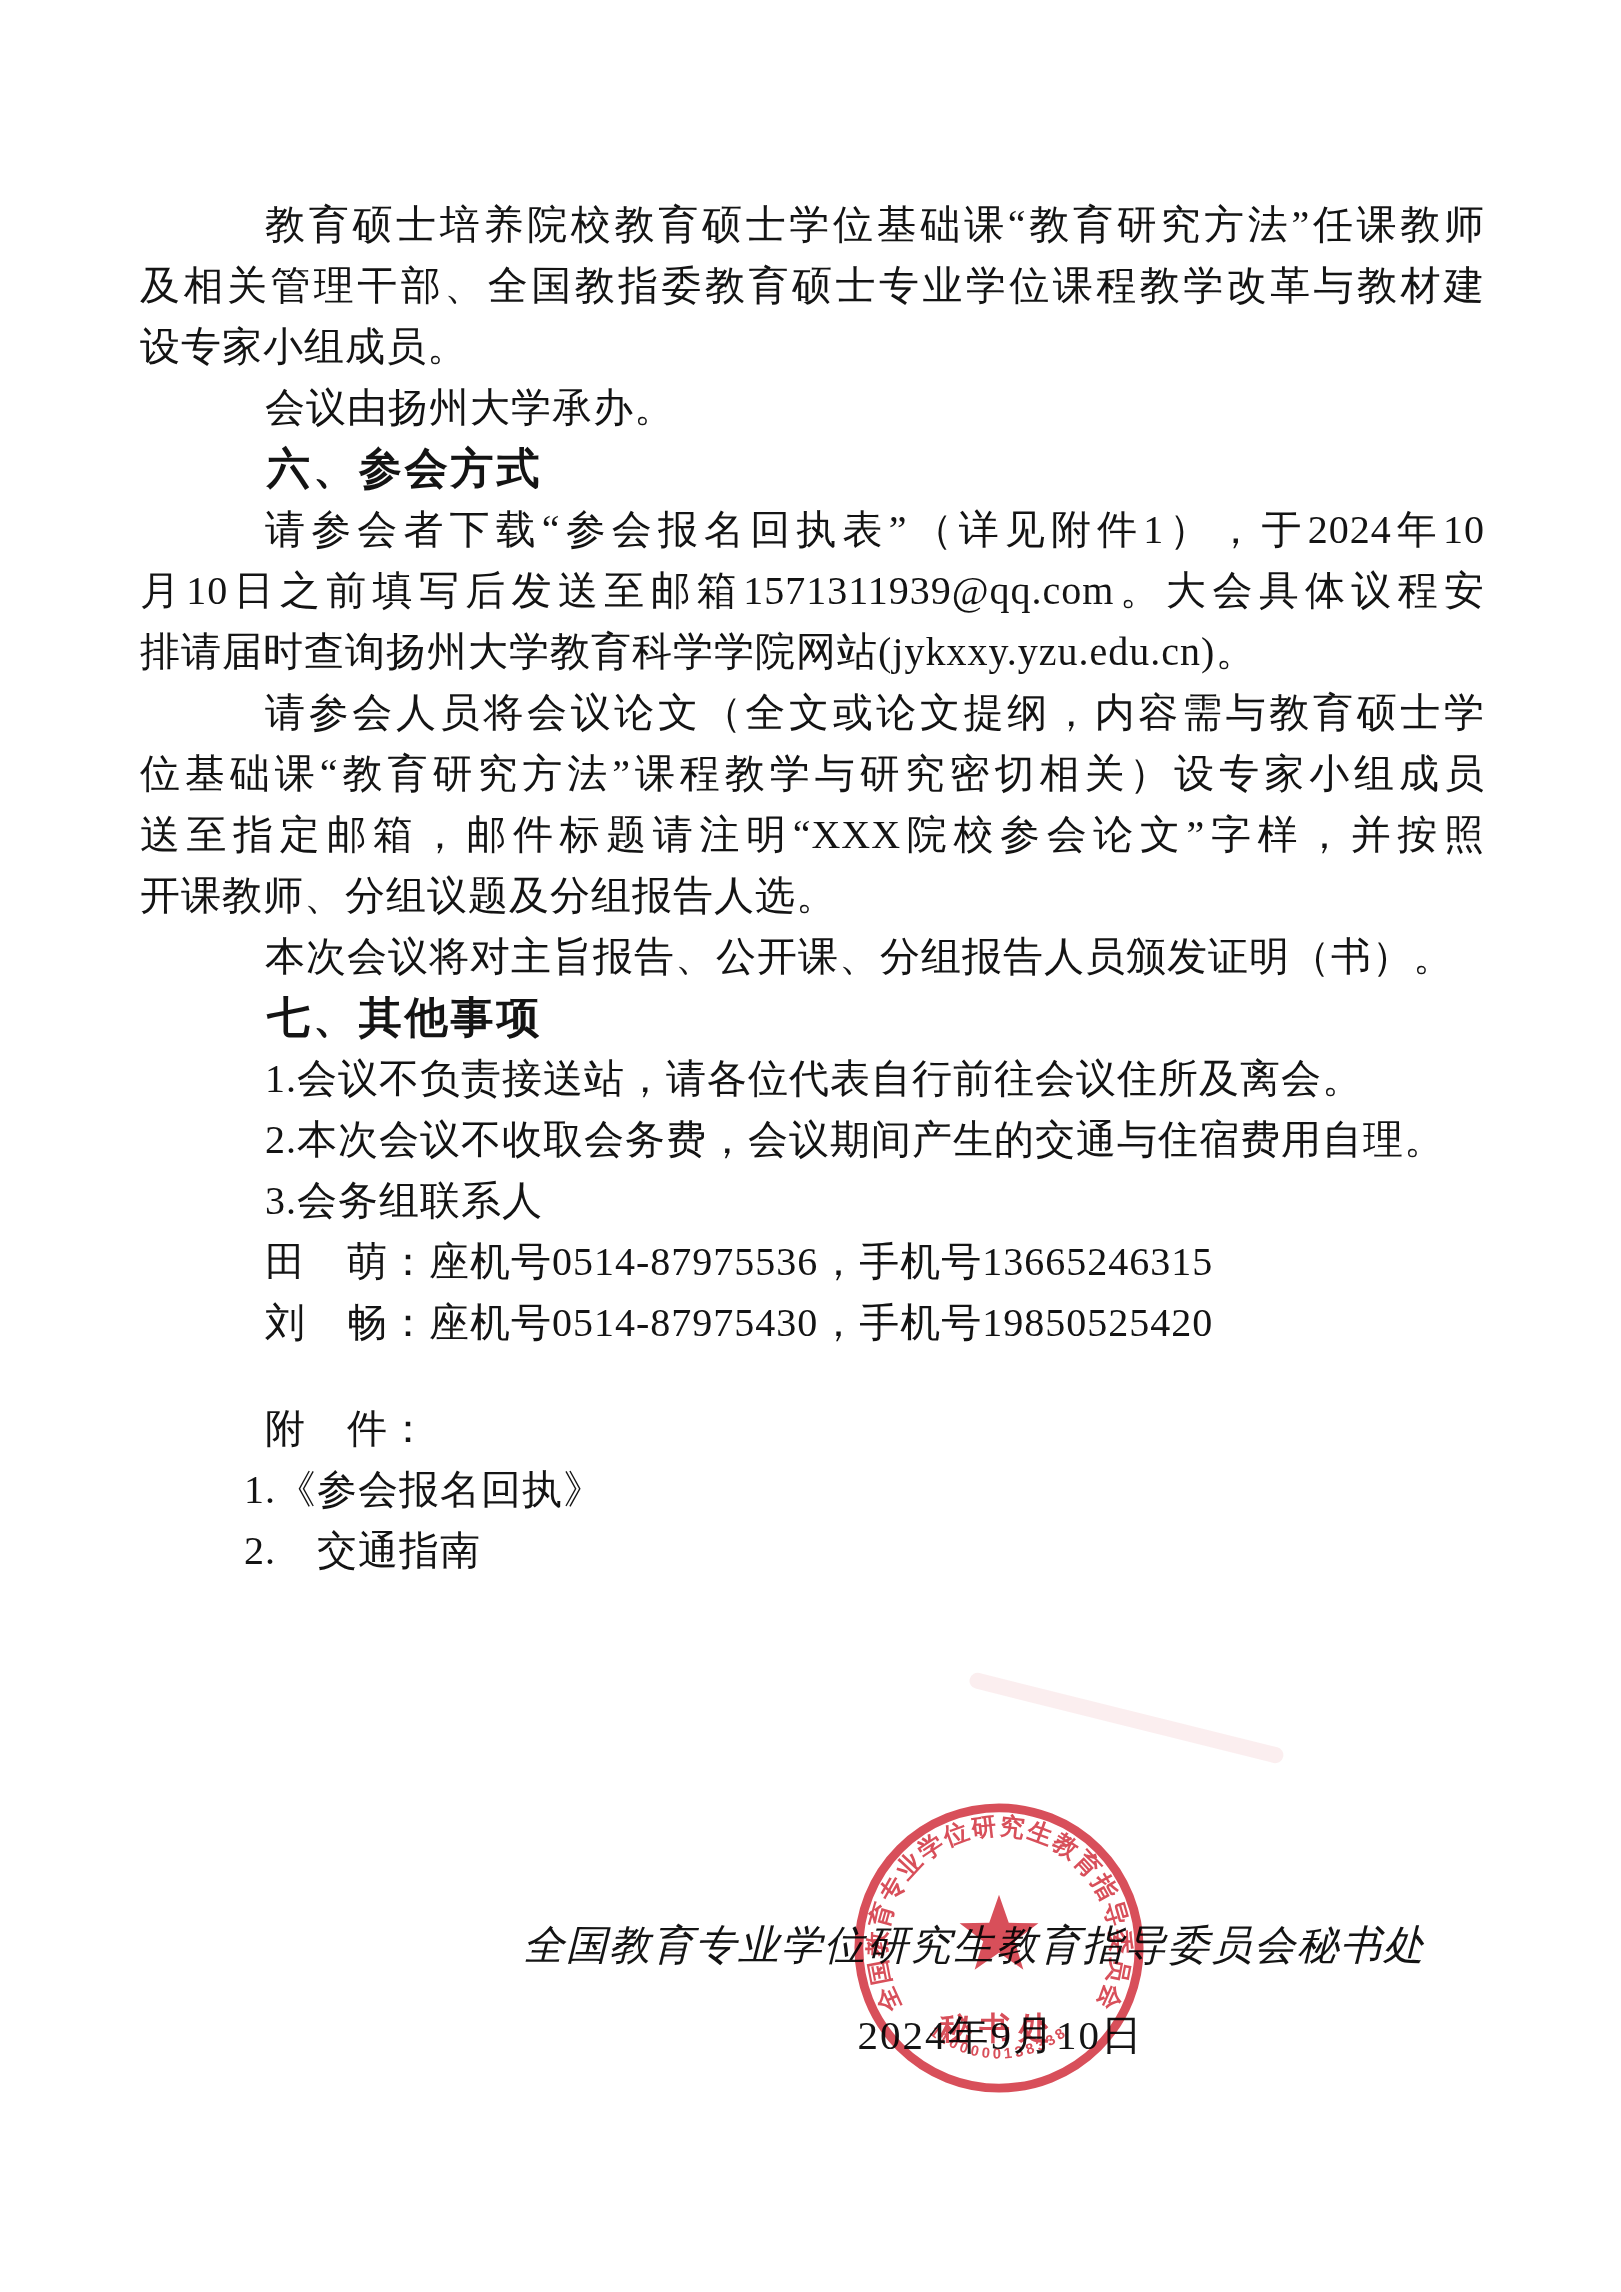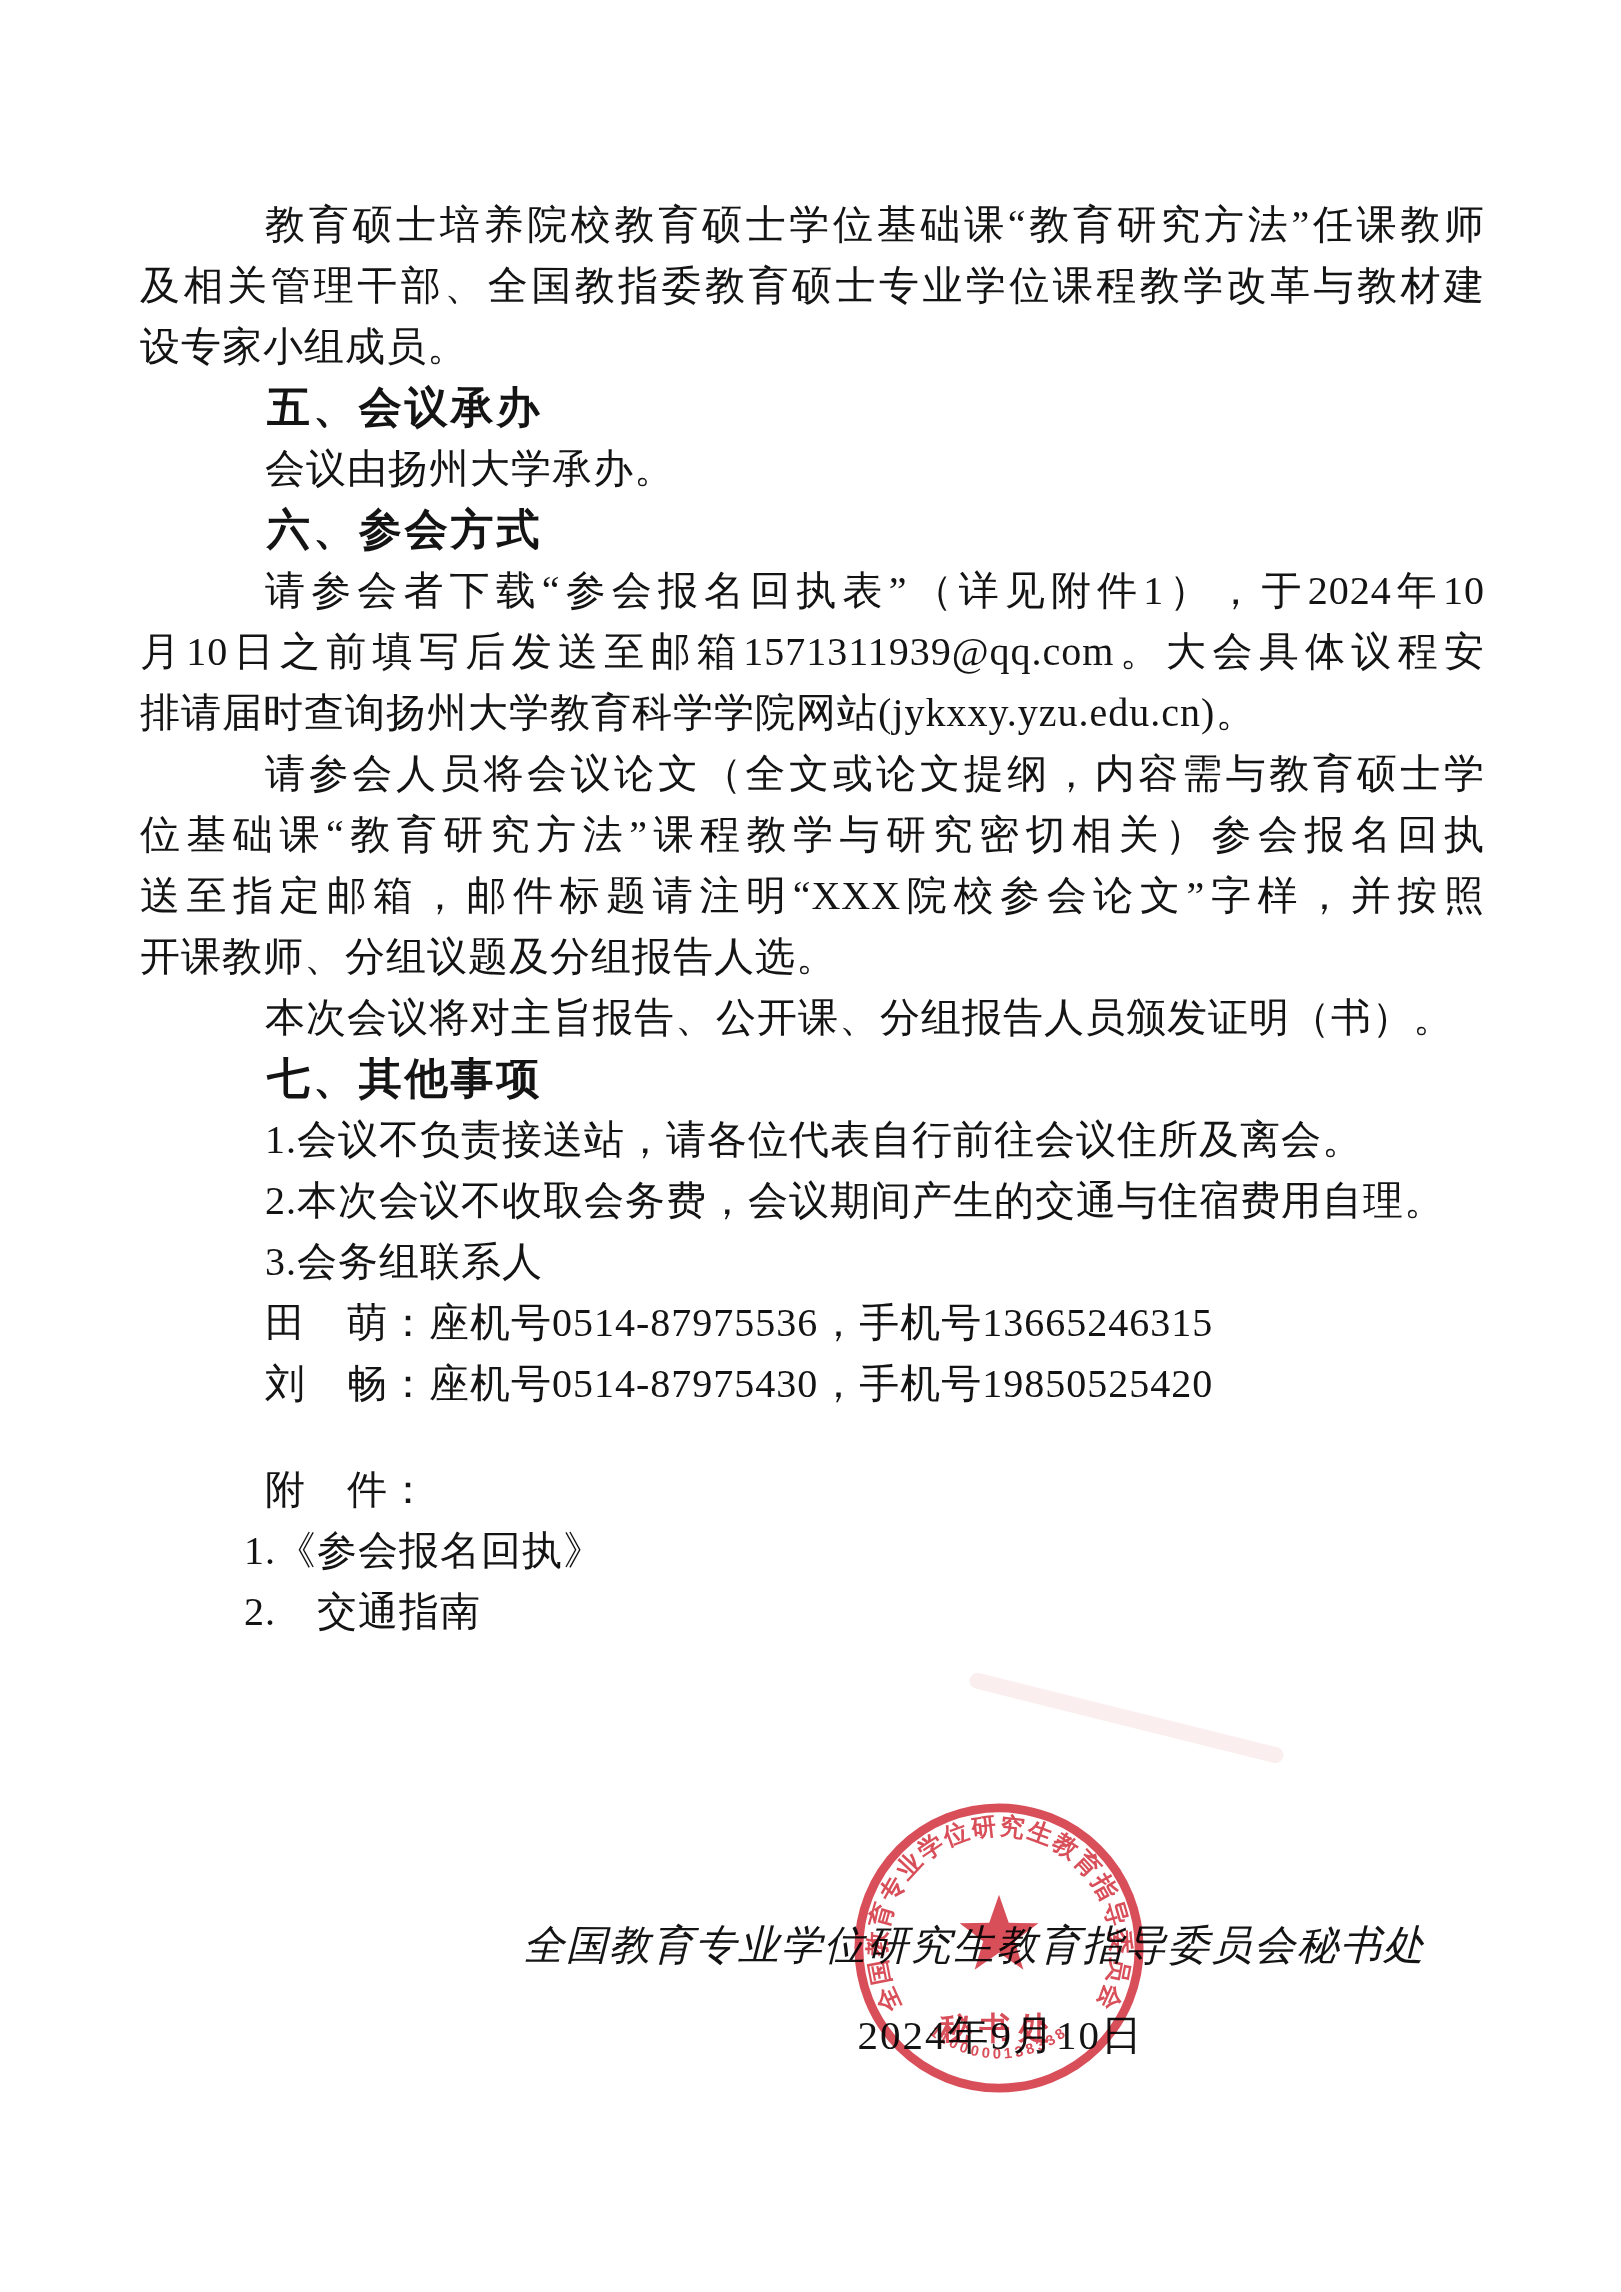--- a/index.html
+++ b/index.html
@@ -44,28 +44,27 @@
 </style>
 </head>
 <body>
 
 <div class="page">
 
   <div class="doc" id="doc">
       <div class="line row ind1 fill">教育硕士培养院校教育硕士学位基础课“教育研究方法”任课教师</div>
       <div class="line row fill">及相关管理干部、全国教指委教育硕士专业学位课程教学改革与教材建</div>
       <div class="line row">设专家小组成员。</div>
-      <div class="heading row">五、会议承办</div>
       <div class="line row ind1">会议由扬州大学承办。</div>
       <div class="heading row">六、参会方式</div>
       <div class="line row ind1 fill">请参会者下载“参会报名回执表”（详见附件1），于2024年10</div>
       <div class="line row fill">月10日之前填写后发送至邮箱1571311939@qq.com。大会具体议程安</div>
       <div class="line row">排请届时查询扬州大学教育科学学院网站(jykxxy.yzu.edu.cn)。</div>
       <div class="line row ind1 fill">请参会人员将会议论文（全文或论文提纲，内容需与教育硕士学</div>
-      <div class="line row fill">位基础课“教育研究方法”课程教学与研究密切相关）参会报名回执</div>
+      <div class="line row fill">位基础课“教育研究方法”课程教学与研究密切相关）设专家小组成员</div>
       <div class="line row fill">送至指定邮箱，邮件标题请注明“XXX院校参会论文”字样，并按照</div>
       <div class="line row">开课教师、分组议题及分组报告人选。</div>
       <div class="line row ind1">本次会议将对主旨报告、公开课、分组报告人员颁发证明（书）。</div>
       <div class="heading row">七、其他事项</div>
       <div class="line row ind1">1.会议不负责接送站，请各位代表自行前往会议住所及离会。</div>
       <div class="line row ind1">2.本次会议不收取会务费，会议期间产生的交通与住宿费用自理。</div>
       <div class="line row ind1">3.会务组联系人</div>
       <div class="line row ind1">田　萌：座机号0514-87975536，手机号13665246315</div>
       <div class="line row ind1">刘　畅：座机号0514-87975430，手机号19850525420</div>
       <div class="spacer"></div>

